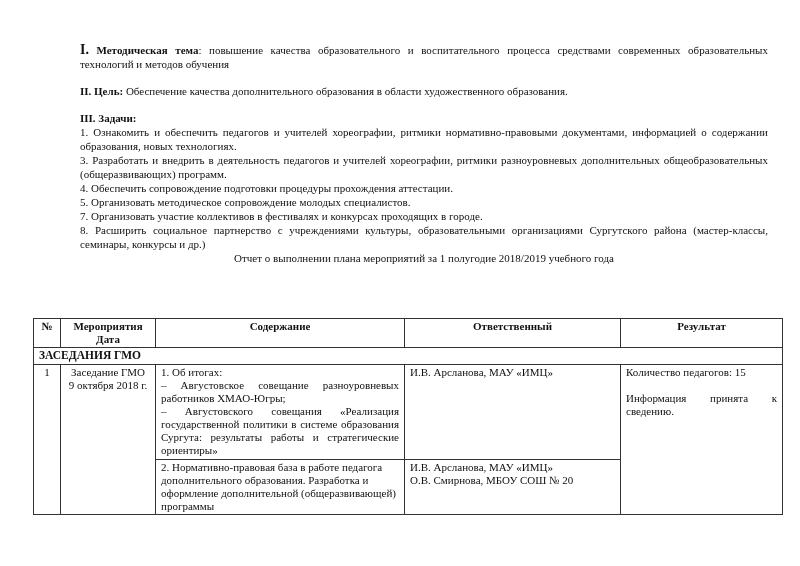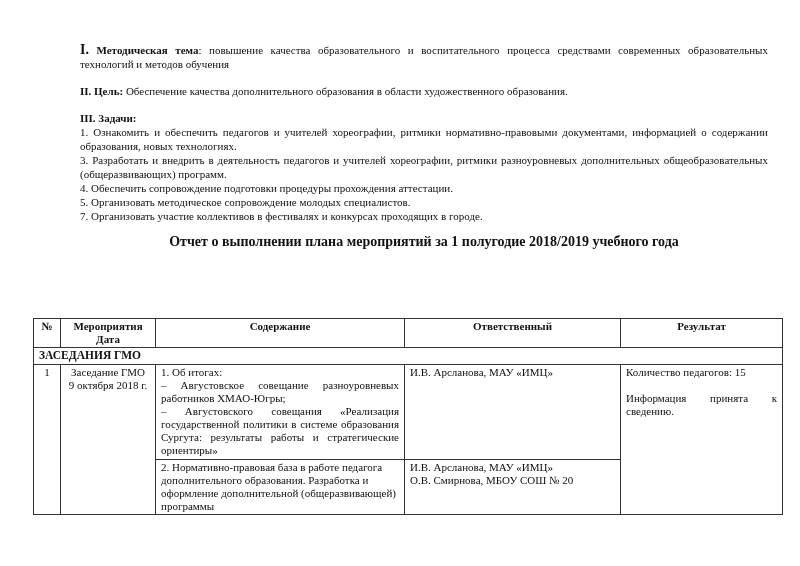--- a/index.html
+++ b/index.html
@@ -10,21 +10,21 @@
   }
   .page-text {
     position: absolute; left: 80px; top: 43px; width: 688px;
     line-height: 14px; text-align: justify;
   }
   .para { margin: 0; }
   .gap { height: 13px; }
   .b { font-weight: bold; }
   .roman-big { font-size: 14px; font-weight: bold; }
   .report-title {
-    text-align: center; font-weight: bold; font-size: 14px; margin-top: 12px;
+    text-align: center; font-weight: normal; font-size: 11px; margin-top: 0;
   }
   table.plan {
     position: absolute; left: 33px; top: 318px; width: 749px;
     border-collapse: collapse; table-layout: fixed;
     font-size: 11px; line-height: 13px;
   }
   table.plan td, table.plan th {
     border: 1.3px solid #333; vertical-align: top; padding: 1px 5px;
   }
   table.plan th {
@@ -52,20 +52,21 @@
   <p class="para">
     <span class="b">II. Цель:</span><span> Обеспечение качества дополнительного образования в области художественного образования.</span>
   </p>
   <div class="gap"></div>
   <p class="para b">III. Задачи:</p>
   <p class="para">1. Ознакомить и обеспечить педагогов и учителей хореографии, ритмики нормативно-правовыми документами, информацией о содержании образования, новых технологиях.</p>
   <p class="para">3. Разработать и внедрить в деятельность педагогов и учителей хореографии, ритмики разноуровневых дополнительных общеобразовательных (общеразвивающих) программ.</p>
   <p class="para">4. Обеспечить сопровождение подготовки процедуры прохождения аттестации.</p>
   <p class="para">5. Организовать методическое сопровождение молодых специалистов.</p>
   <p class="para">7. Организовать участие коллективов в фестивалях и конкурсах проходящих в городе.</p>
+  <p class="para">8. Расширить социальное партнерство с учреждениями культуры, образовательными организациями Сургутского района (мастер-классы, семинары, конкурсы и др.)</p>
   <p class="para report-title">Отчет о выполнении плана мероприятий за 1 полугодие 2018/2019 учебного года</p>
 </div>
 
 <table class="plan">
   <colgroup>
     <col style="width:27px">
     <col style="width:95px">
     <col style="width:249px">
     <col style="width:216px">
     <col style="width:162px">

